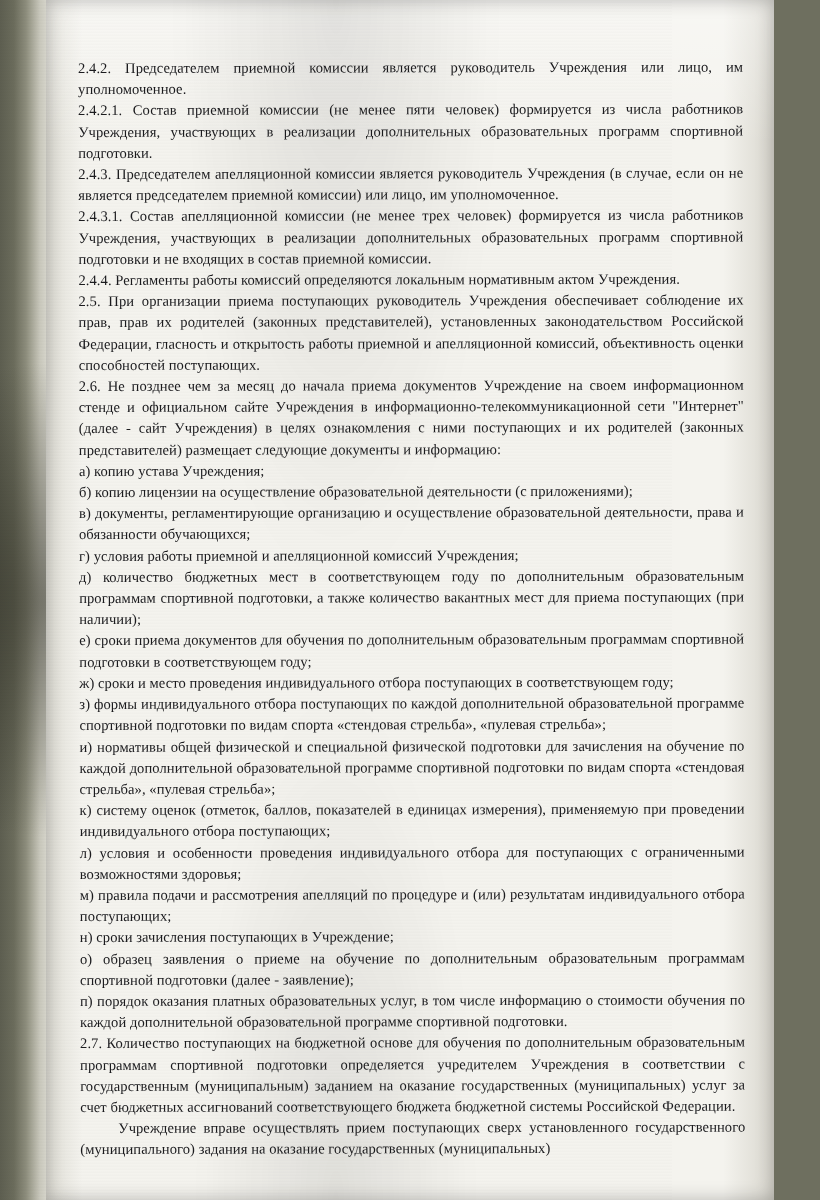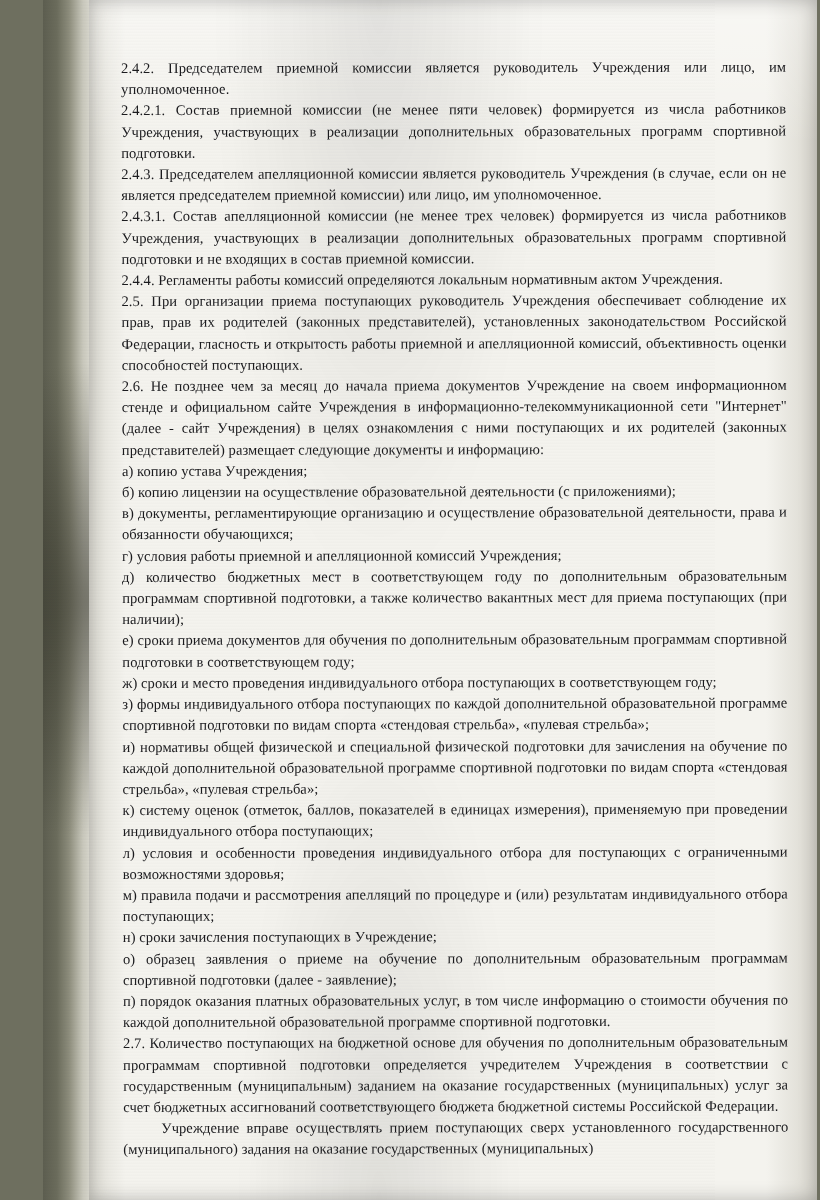--- a/index.html
+++ b/index.html
@@ -14,21 +14,20 @@
     font-family: "Liberation Serif", "DejaVu Serif", serif;
   }
   .scan {
     position: relative;
     width: 672px;
     height: 1200px;
     background:
       radial-gradient(ellipse at 8% 50%, rgba(40,40,30,0.55) 0%, rgba(40,40,30,0.0) 28%),
       radial-gradient(ellipse at 97% 50%, rgba(40,40,30,0.5) 0%, rgba(40,40,30,0.0) 22%),
       linear-gradient(90deg, #5d5e50 0px, #6b6c5c 14px, #8d8d7c 26px, #c9c8bc 40px, #e9e8e2 56px, #f2f1ec 70px, #f5f4f0 200px, #f6f5f1 500px, #f2f1eb 700px, #e7e5dd 745px, #cfccc0 765px, #9d9a8c 785px, #75736a 800px, #5f5e55 820px);
-    margin-left: 43px;
   }
   .paper {
     position: absolute;
     left: 46px;
     top: 0;
     width: 728px;
     height: 1200px;
     background:
       linear-gradient(180deg, rgba(255,255,255,0.35) 0%, rgba(255,255,255,0.0) 12%),
       linear-gradient(90deg, rgba(205,203,192,0.55) 0%, rgba(255,255,255,0.0) 5%, rgba(255,255,255,0.0) 93%, rgba(198,195,184,0.6) 100%),

